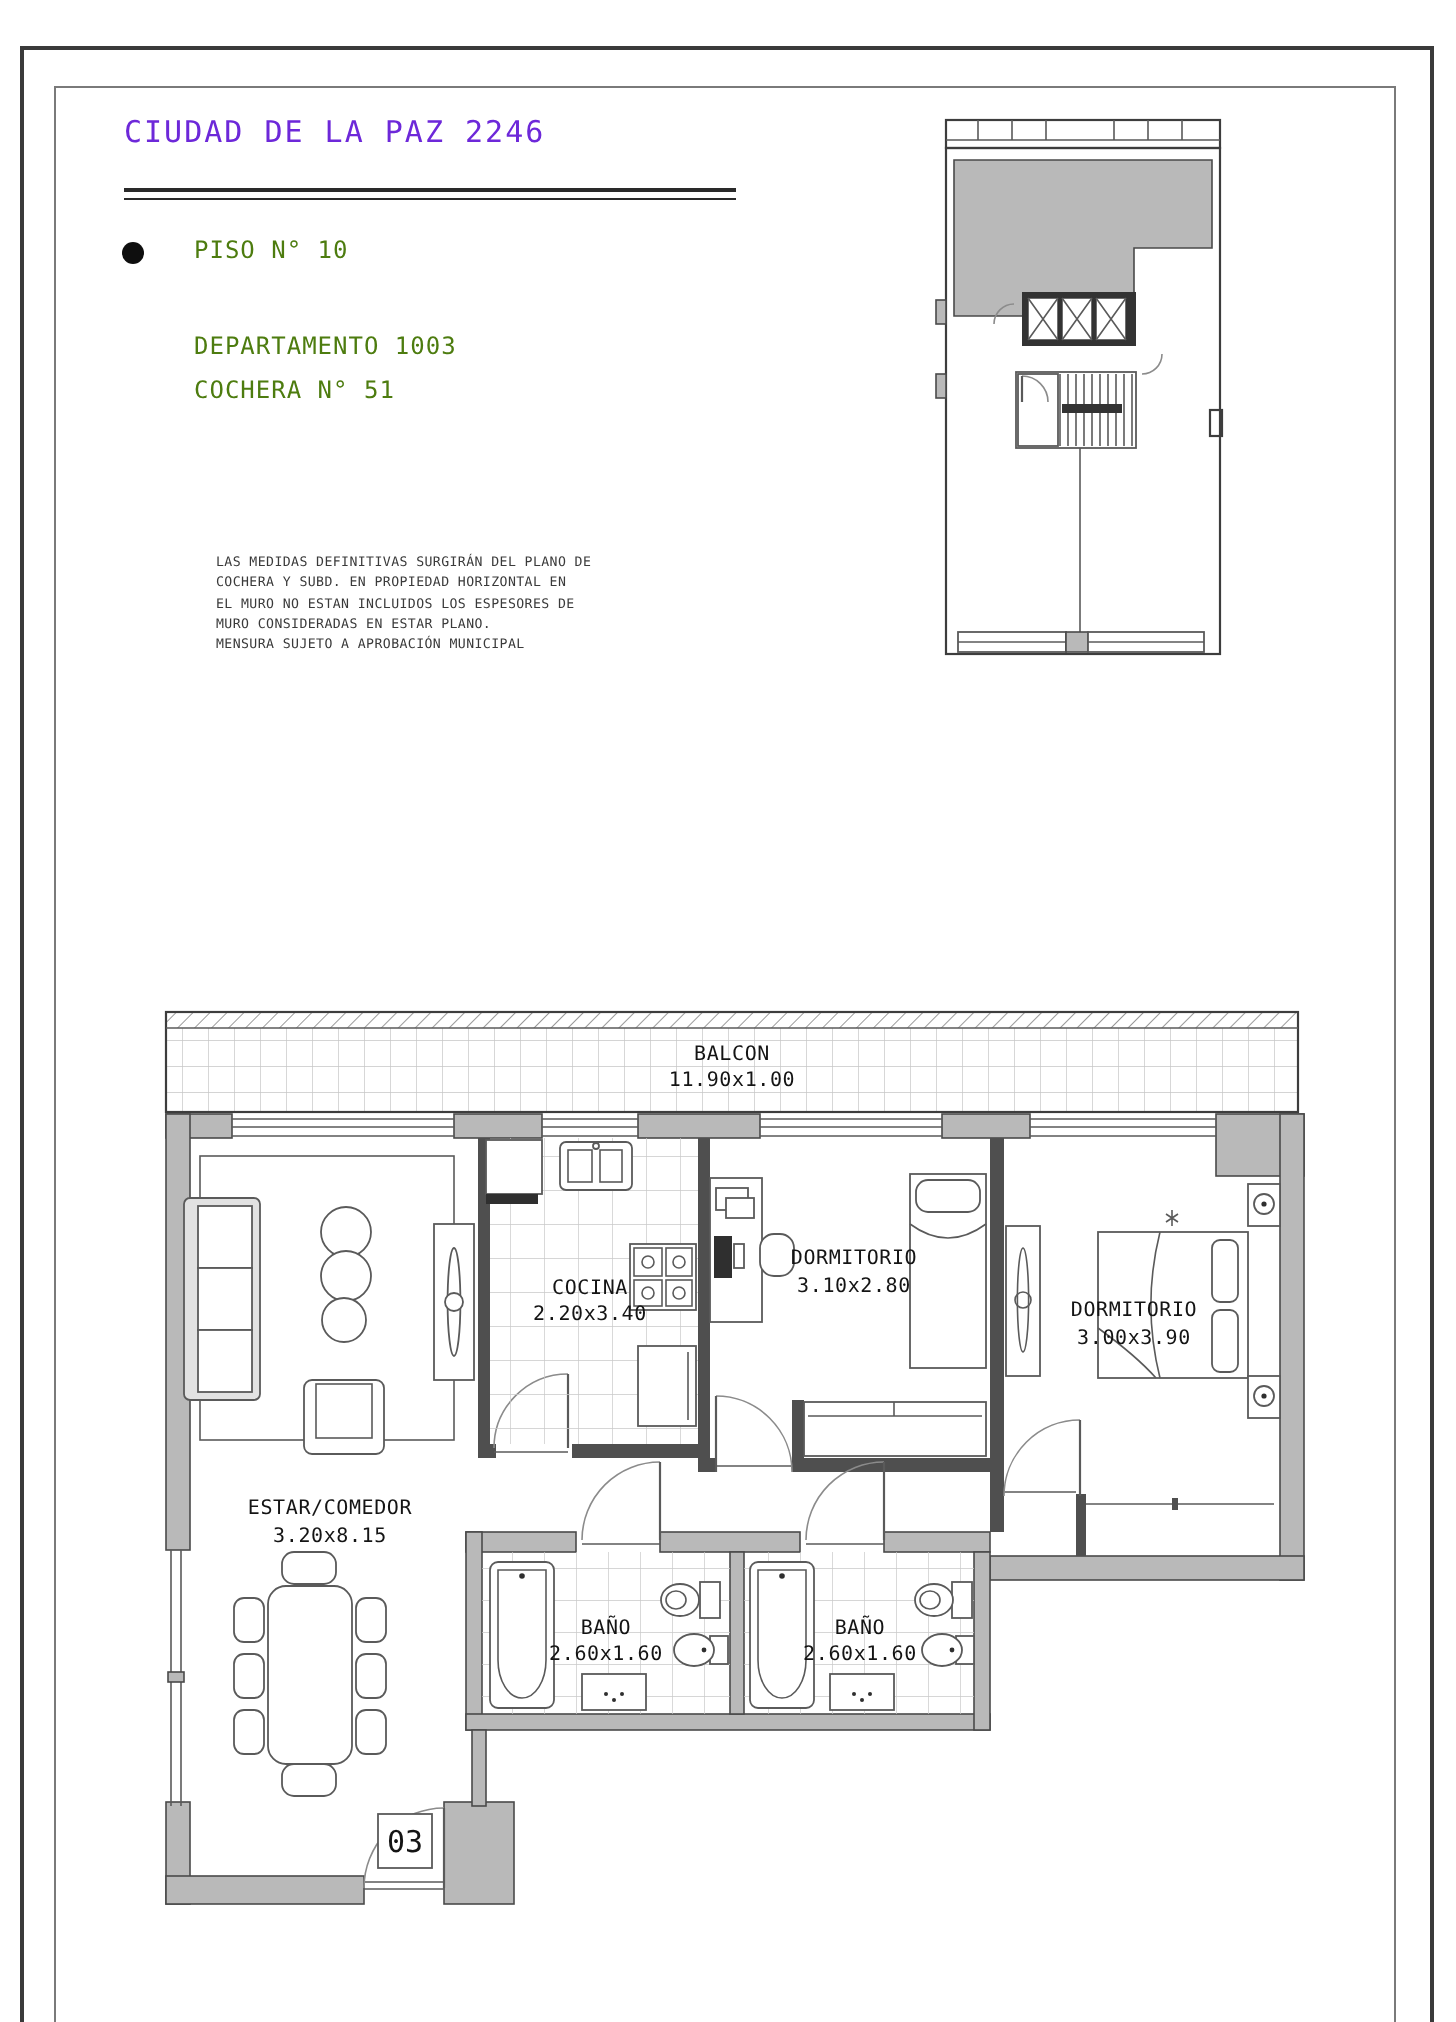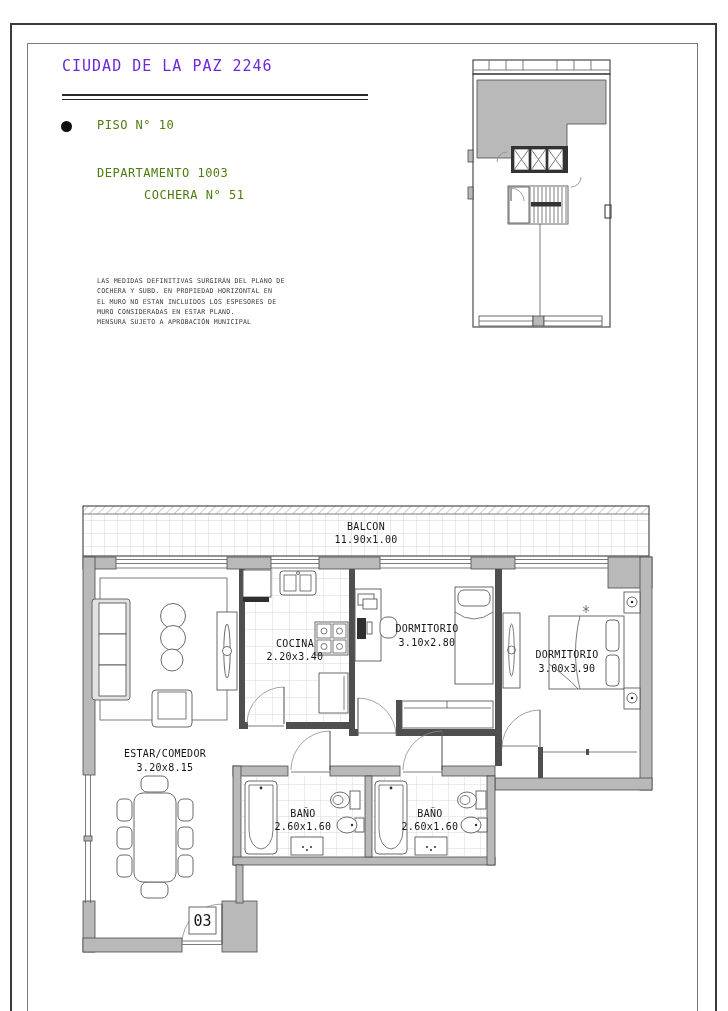--- a/index.html
+++ b/index.html
@@ -16,22 +16,22 @@
   .border-inner{position:absolute;left:27px;top:43px;width:669px;height:975px;
     border:1.5px solid #7a7a7a;}
   .title{position:absolute;left:62px;top:57px;font-size:15px;letter-spacing:1px;
     white-space:nowrap;color:#6d28d9;}
   .title-rule{position:absolute;left:62px;top:94px;width:306px;height:3px;
     border-top:2px solid #2a2a2a;border-bottom:1px solid #2a2a2a;}
   .bullet{position:absolute;left:61px;top:121px;width:11px;height:11px;
     border-radius:50%;background:#0e0e0e;}
   .info-item{position:absolute;left:97px;font-size:12px;letter-spacing:.5px;
     white-space:nowrap;color:#4d7c0f;}
-  #info-0{top:118px;} #info-1{top:166px;} #info-2{top:188px;margin-left:47px;}
-  .disclaimer{position:absolute;left:97px;top:276px;font-size:6.6px;
+  #info-0{top:118px;} #info-1{top:166px;} #info-2{top:188px;}
+  .disclaimer{position:absolute;left:108px;top:276px;font-size:6.6px;
     line-height:10.3px;letter-spacing:.2px;color:#3a3a3a;}
   .disclaimer div{white-space:nowrap;}
   svg{position:absolute;left:0;top:0;}
   .wall{fill:var(--wall);stroke:#4a4a4a;stroke-width:.8;}
   .pw{fill:#4f4f4f;stroke:none;}
   .outl{fill:none;stroke:var(--line);stroke-width:1.1;}
   .thin{fill:none;stroke:var(--furn-line);stroke-width:.8;}
   .furn{fill:#fff;stroke:var(--furn-line);stroke-width:.9;}
   .furnf{fill:#e2e2e2;stroke:var(--furn-line);stroke-width:.9;}
   .arc{fill:none;stroke:#8b8b8b;stroke-width:.8;}

